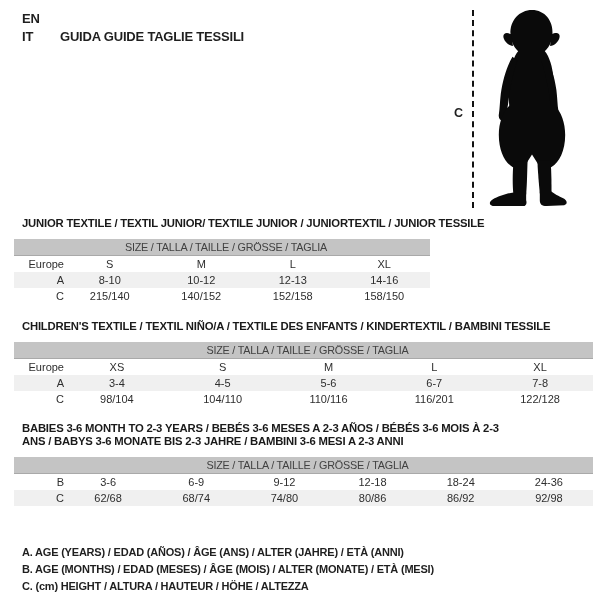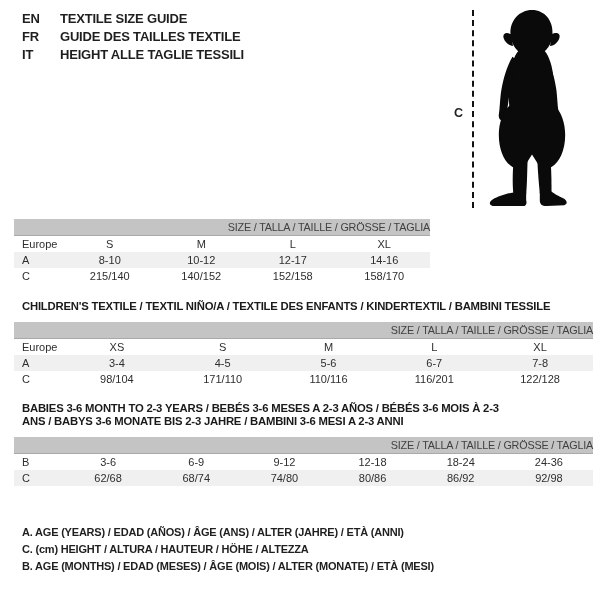--- a/index.html
+++ b/index.html
@@ -35,49 +35,44 @@
   #sec-0{margin-top:7px;}
   #sec-1{margin-top:16px;}
   #sec-2{margin-top:15px;}
 
   table{border-collapse:collapse;table-layout:fixed;margin-top:9px;}
   .t-narrow{width:416px;}
   .t-wide{width:579px;}
   th.size-head{
     background:var(--header-bar);
     border-bottom:1px solid #a9a9a9;
-    text-align:right;font-weight:normal;color:#414141;
+    text-align:center;font-weight:normal;color:#414141;
     font-size:10.8px;padding:2px 0 2px 8px;letter-spacing:-0.2px;
   }
   td{font-size:11px;padding:2px 0;text-align:center;color:#2e2e2e;line-height:12px;}
-  td.lbl{text-align:left;padding-left:8px;}
+  td.lbl{text-align:right;padding-left:8px;}
   tr.alt{background:var(--alt-row);}
 
   
   .notes{margin:40px 0 0 22px;font-size:11px;font-weight:bold;letter-spacing:-0.2px;}
   .note-line{margin-bottom:5px;line-height:12px;}
 </style>
 </head>
 <body>
 
 <div class="page">
 
   <div class="top-row">
     <div class="langs">
         <div class="lang-row">
           <span class="lang-code">EN</span>
-          <span>TEXTILE SIZE GUIDE</span>
-        </div>
-        <div class="lang-row">
-          <span class="lang-code">FR</span>
-          <span>GUIDE DES TAILLES TEXTILE</span>
         </div>
         <div class="lang-row">
           <span class="lang-code">IT</span>
-          <span>HEIGHT ALLE TAGLIE TESSILI</span>
+          <span>GUIDA GUIDE TAGLIE TESSILI</span>
         </div>
       </div>
 
     <div class="figure">
       <div class="dash-line"></div>
       <div class="c-label">C</div>
       <svg class="baby-svg" viewBox="0 0 96 208" aria-hidden="true">
         <g fill="var(--silhouette)">
           <path d="M48 2 C61 2 70 13 69 27 C68.5 35 65 42 59 46 L36 46 C30 42 26.5 35 26 27 C25 13 35 2 48 2 Z"></path>
           <path d="M27 27 C21 24 17.5 26.5 19 31 C20.3 35 24 38.5 28.5 39 Z"></path>
@@ -89,20 +84,21 @@
           <path d="M29 158 C28 170 28 182 29 191 L42 191 C43 181 43 168 43.5 156 Z"></path>
           <path d="M29 189 C22 190 13 193 8 196 C3 199 4 203 10 203 L39 203 C42 203 43 200 42 197 L42 189 Z"></path>
           <path d="M53.5 156 C54 168 55 180 56 190 L68 190 C68 180 68 168 67 156 Z"></path>
           <path d="M56 188 L56 197 C56 201 58 203 63 203 L81 202 C85 201 84 197 80 195 C76 193 70 190 68 188 Z"></path>
         </g>
       </svg>
     </div>
   </div>
 
   <div class="section" id="sec-0">
+    <div class="sec-title">JUNIOR TEXTILE / TEXTIL JUNIOR/ TEXTILE JUNIOR / JUNIORTEXTIL / JUNIOR TESSILE</div>
     <table class="t-narrow">
         <colgroup>
           <col style="width: 50px;">
           <col>
           <col>
           <col>
           <col>
         </colgroup>
       <thead>
           <tr>
@@ -114,29 +110,29 @@
             <td class="lbl">Europe</td>
             <td>S</td>
             <td>M</td>
             <td>L</td>
             <td>XL</td>
           </tr>
           <tr class="alt">
             <td class="lbl">A</td>
             <td>8-10</td>
             <td>10-12</td>
-            <td>12-17</td>
+            <td>12-13</td>
             <td>14-16</td>
           </tr>
           <tr>
             <td class="lbl">C</td>
             <td>215/140</td>
             <td>140/152</td>
             <td>152/158</td>
-            <td>158/170</td>
+            <td>158/150</td>
           </tr>
         </tbody>
     </table>
   </div>
 
   <div class="section" id="sec-1">
     <div class="sec-title">CHILDREN'S TEXTILE / TEXTIL NIÑO/A / TEXTILE DES ENFANTS / KINDERTEXTIL / BAMBINI TESSILE</div>
     <table class="t-wide">
         <colgroup>
           <col style="width: 50px;">
@@ -164,21 +160,21 @@
             <td class="lbl">A</td>
             <td>3-4</td>
             <td>4-5</td>
             <td>5-6</td>
             <td>6-7</td>
             <td>7-8</td>
           </tr>
           <tr>
             <td class="lbl">C</td>
             <td>98/104</td>
-            <td>171/110</td>
+            <td>104/110</td>
             <td>110/116</td>
             <td>116/201</td>
             <td>122/128</td>
           </tr>
         </tbody>
     </table>
   </div>
 
   <div class="section" id="sec-2">
     <div class="sec-title w475">BABIES 3-6 MONTH TO 2-3 YEARS / BEBÉS 3-6 MESES A 2-3 AÑOS / BÉBÉS 3-6 MOIS À 2-3 ANS / BABYS 3-6 MONATE BIS 2-3 JAHRE / BAMBINI 3-6 MESI A 2-3 ANNI</div>
@@ -215,17 +211,17 @@
             <td>80/86</td>
             <td>86/92</td>
             <td>92/98</td>
           </tr>
         </tbody>
     </table>
   </div>
 
   <div class="notes">
       <div class="note-line">A. AGE (YEARS) / EDAD (AÑOS) / ÂGE (ANS) / ALTER (JAHRE) / ETÀ (ANNI)</div>
+      <div class="note-line">B. AGE (MONTHS) / EDAD (MESES) / ÂGE (MOIS) / ALTER (MONATE) / ETÀ (MESI)</div>
       <div class="note-line">C. (cm) HEIGHT / ALTURA / HAUTEUR / HÖHE / ALTEZZA</div>
-      <div class="note-line">B. AGE (MONTHS) / EDAD (MESES) / ÂGE (MOIS) / ALTER (MONATE) / ETÀ (MESI)</div>
     </div>
 
 </div>
 
 </body></html>

